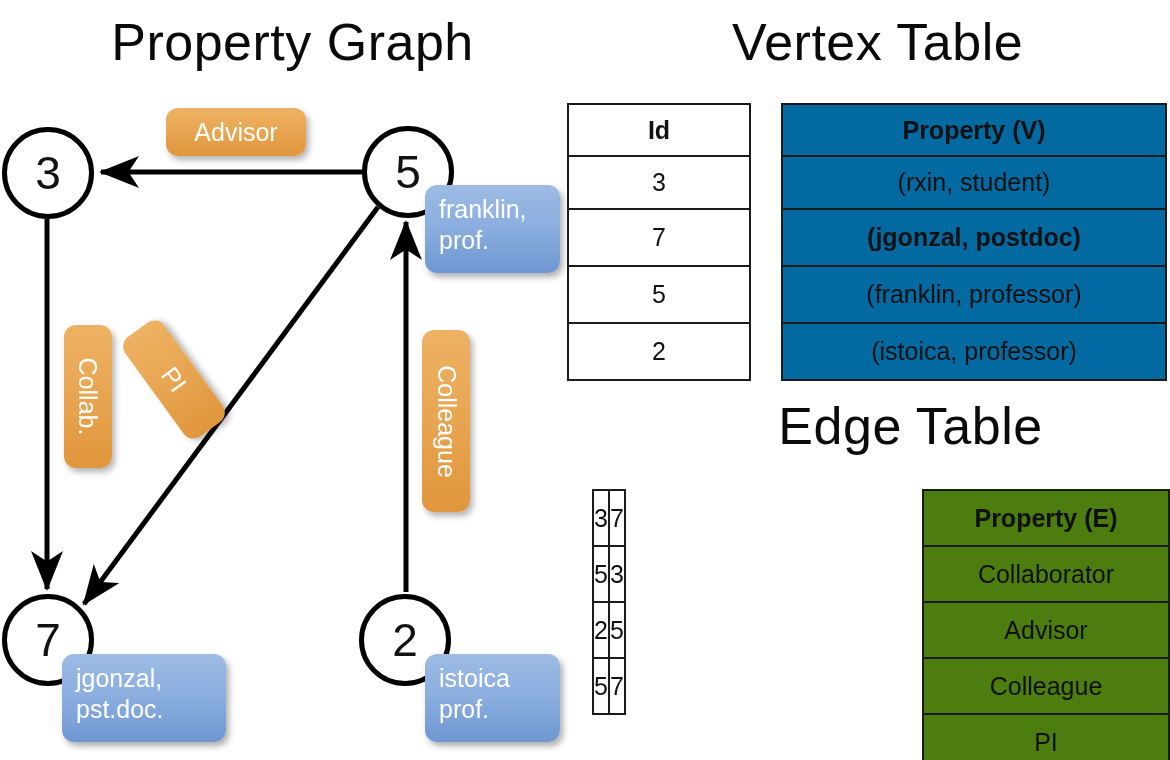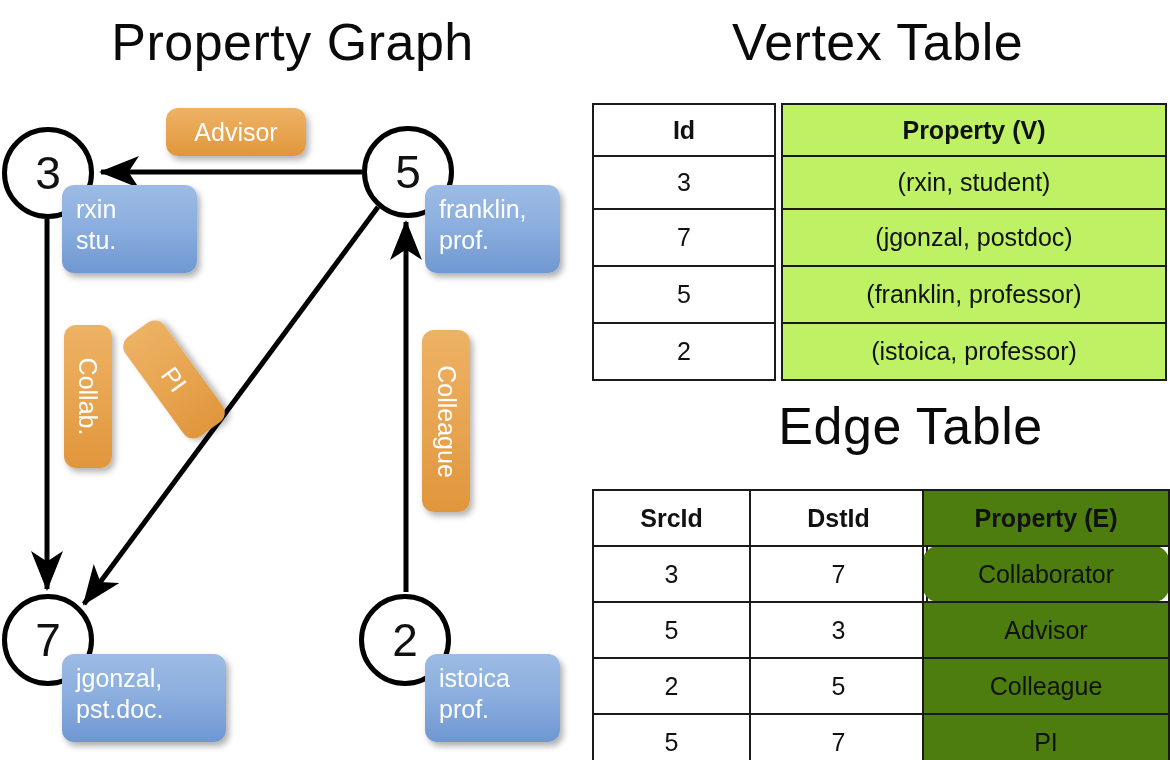--- a/index.html
+++ b/index.html
@@ -108,21 +108,21 @@
     font-size: 25px;
   }
   .tbl td, .tbl th {
     border: 2px solid #1b1b1b;
     text-align: center;
     font-weight: 400;
     padding: 0;
     color: #111;
   }
   .tbl th { font-weight: 700; }
-  .blue-cell { background: #bef264; }
+  .blue-cell { background: #0369a1; }
   .orange-cell { background: #4d7c0f; }
 
   .idcol   { width: 180px; }
   .propcol { width: 382px; }
 
   .srccol  { width: 155px; }
   .dstcol  { width: 175px; }
   .epropcol{ width: 249px; }
 </style>
 </head>
@@ -161,24 +161,20 @@
   </div>
 
   <div class="node" style="left:2px; top:594px; width:92px; height:92px;">
     <span>7</span>
   </div>
 
   <div class="node" style="left:359px; top:594px; width:92px; height:92px;">
     <span>2</span>
   </div>
 
-  <div class="badge-blue" style="left:62px; top:185px; width:135px; height:88px;">
-    <div>rxin</div>
-    <div>stu.</div>
-  </div>
 
   <div class="badge-blue" style="left:425px; top:185px; width:135px; height:88px;">
     <div>franklin,</div>
     <div>prof.</div>
   </div>
 
   <div class="badge-blue" style="left:62px; top:654px; width:164px; height:88px;">
     <div>jgonzal,</div>
     <div>pst.doc.</div>
   </div>
@@ -198,21 +194,21 @@
 
   <div class="badge-orange rot" style="left:150px; top:318px; width:48px; height:123px; transform: rotate(-36deg);">
     <span>PI</span>
   </div>
 
   <div class="badge-orange vertical" style="left:422px; top:330px; width:48px; height:182px;">
     <span>Colleague</span>
   </div>
 </div>
 
-<table class="tbl" id="vertex-id-table" style="left:592px; top:103px;">
+<table class="tbl" id="vertex-id-table" style="left:567px; top:103px;">
   <tbody>
       <tr>
     <th class="idcol" style="height:50px;">Id</th>
   </tr>
   <tr>
     <td style="height:51px;">3</td>
   </tr>
   <tr>
     <td style="height:55px;">7</td>
   </tr>
@@ -227,37 +223,33 @@
 
 <table class="tbl" id="vertex-prop-table" style="left:781px; top:103px;">
   <tbody>
       <tr>
     <th class="propcol blue-cell" style="height:50px;">Property (V)</th>
   </tr>
   <tr>
     <td class="blue-cell" style="height:51px;">(rxin, student)</td>
   </tr>
   <tr>
-    <td class="blue-cell" style="height:55px;">(jgonzal, postdoc)</td>
+    <td class="blue-cell" style="height:55px;font-weight:bold;">(jgonzal, postdoc)</td>
   </tr>
   <tr>
     <td class="blue-cell" style="height:55px;margin-left:16px;">(franklin, professor)</td>
   </tr>
   <tr>
     <td class="blue-cell" style="height:55px;">(istoica, professor)</td>
   </tr>
 </tbody>
   </table>
 
 <table class="tbl" id="edge-src-dst-table" style="left:592px; top:489px;">
   <tbody>
-      <tr>
-    <th class="srccol" style="height:54px;">SrcId</th>
-    <th class="dstcol" style="height:54px;">DstId</th>
-  </tr>
   <tr>
     <td style="height:54px;">3</td>
     <td style="height:54px;">7</td>
   </tr>
   <tr>
     <td style="height:54px;">5</td>
     <td style="height:54px;">3</td>
   </tr>
   <tr>
     <td style="height:54px;">2</td>
@@ -269,21 +261,21 @@
   </tr>
 </tbody>
   </table>
 
 <table class="tbl" id="edge-prop-table" style="left:922px; top:489px;">
   <tbody>
       <tr>
     <th class="epropcol orange-cell" style="height:54px;">Property (E)</th>
   </tr>
   <tr>
-    <td class="orange-cell" style="height:54px;border-radius:15px;">Collaborator</td>
+    <td class="orange-cell" style="height:54px;">Collaborator</td>
   </tr>
   <tr>
     <td class="orange-cell" style="height:54px;">Advisor</td>
   </tr>
   <tr>
     <td class="orange-cell" style="height:54px;">Colleague</td>
   </tr>
   <tr>
     <td class="orange-cell" style="height:54px;">PI</td>
   </tr>

